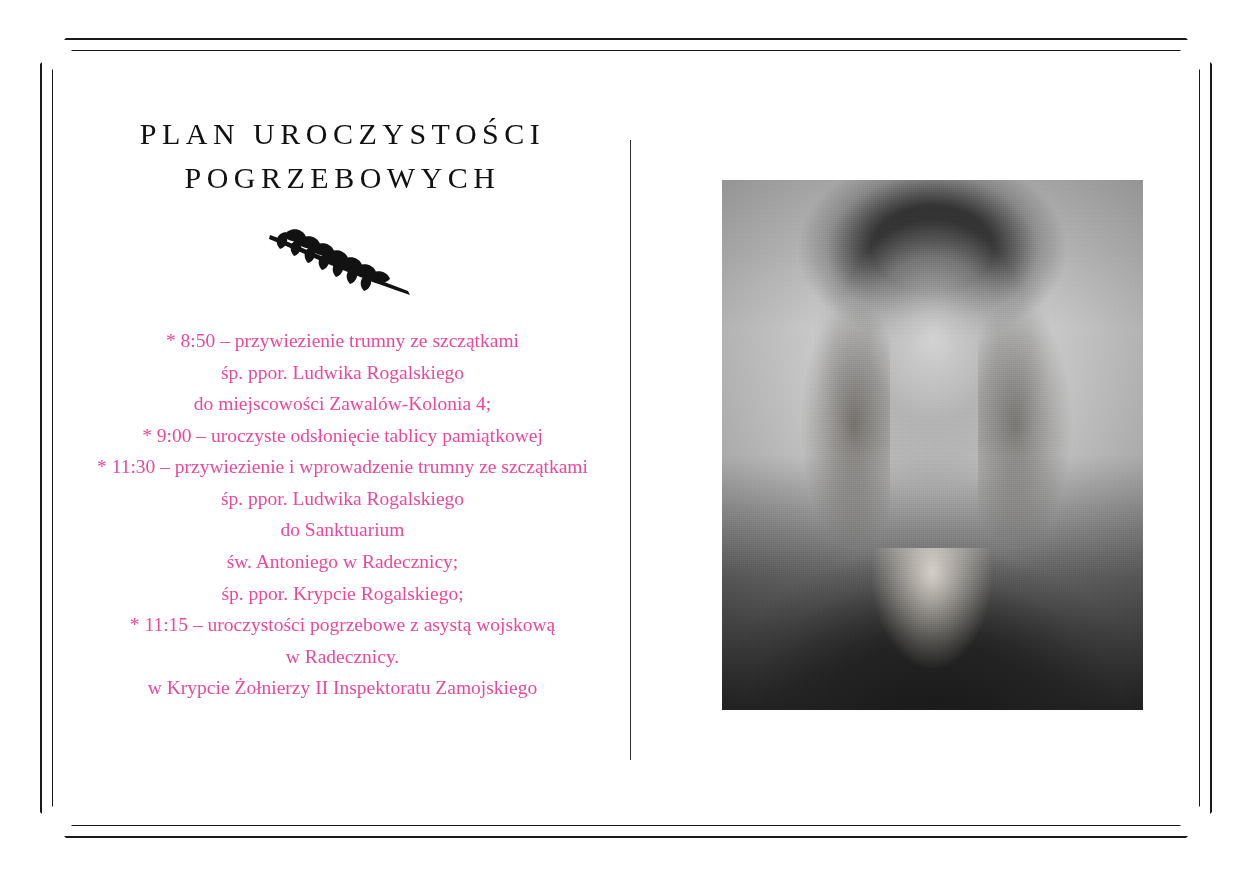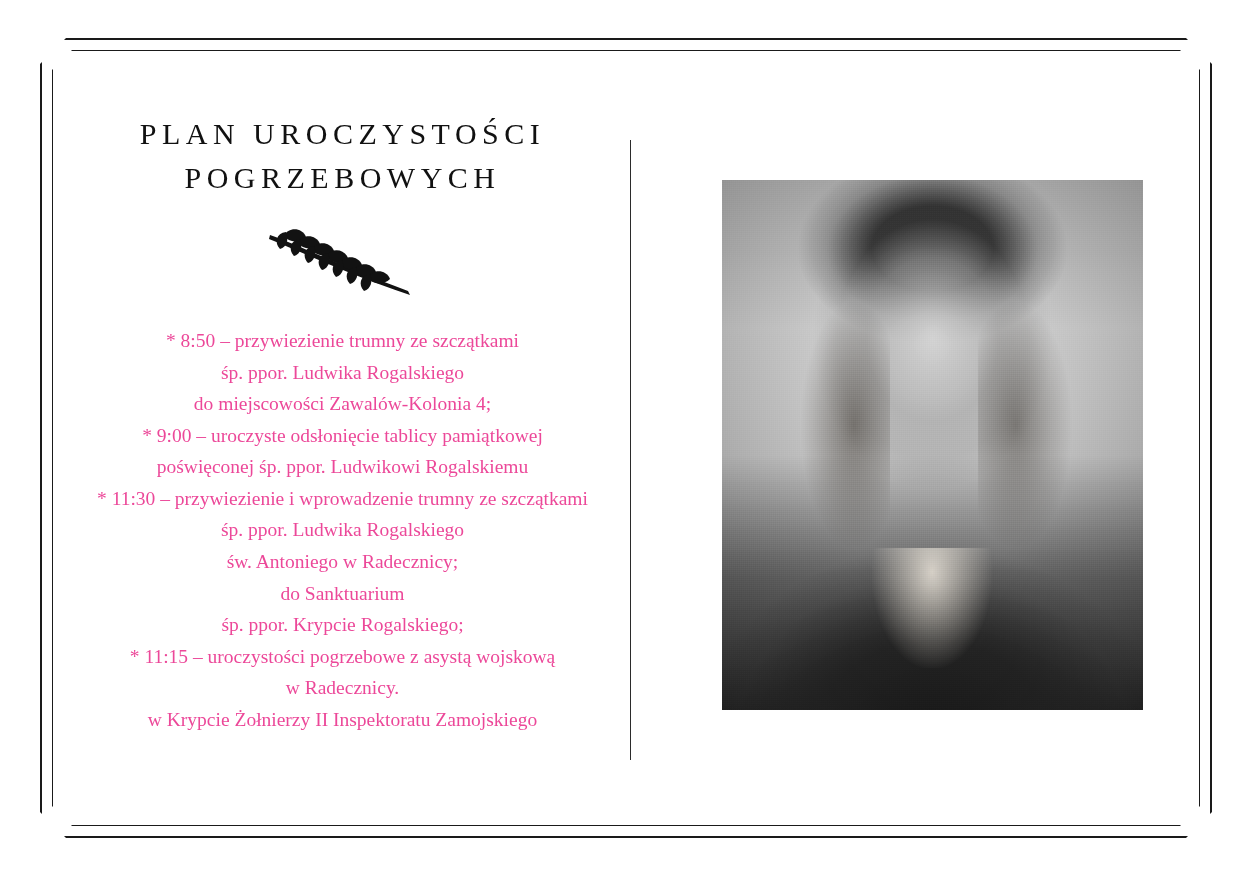--- a/index.html
+++ b/index.html
@@ -188,25 +188,24 @@
           <path d="M106 66 C 100 60, 102 50, 112 49 C 115 56, 113 64, 106 66 Z"></path>
         </g>
       </svg>
     </div>
 
     <div class="schedule">
       <span class="schedule-line">* 8:50 – przywiezienie trumny ze szczątkami</span>
       <span class="schedule-line">śp. ppor. Ludwika Rogalskiego</span>
       <span class="schedule-line">do miejscowości Zawalów-Kolonia 4;</span>
       <span class="schedule-line">* 9:00 – uroczyste odsłonięcie tablicy pamiątkowej</span>
-      <span class="schedule-line">poświęconej śp. ppor. Ludwikowi Rogalskiemu</span>
       <span class="schedule-line">* 11:30 – przywiezienie i wprowadzenie trumny ze szczątkami</span>
       <span class="schedule-line">śp. ppor. Ludwika Rogalskiego</span>
+      <span class="schedule-line">do Sanktuarium</span>
       <span class="schedule-line">św. Antoniego w Radecznicy;</span>
-      <span class="schedule-line">do Sanktuarium</span>
       <span class="schedule-line">śp. ppor. Krypcie Rogalskiego;</span>
       <span class="schedule-line">* 11:15 – uroczystości pogrzebowe z asystą wojskową</span>
       <span class="schedule-line">w Radecznicy.</span>
       <span class="schedule-line">w Krypcie Żołnierzy II Inspektoratu Zamojskiego</span>
     </div>
   </div>
 
   <div class="photo-wrap">
     <div class="photo"></div>
     <div class="face-shadow-left"></div>

